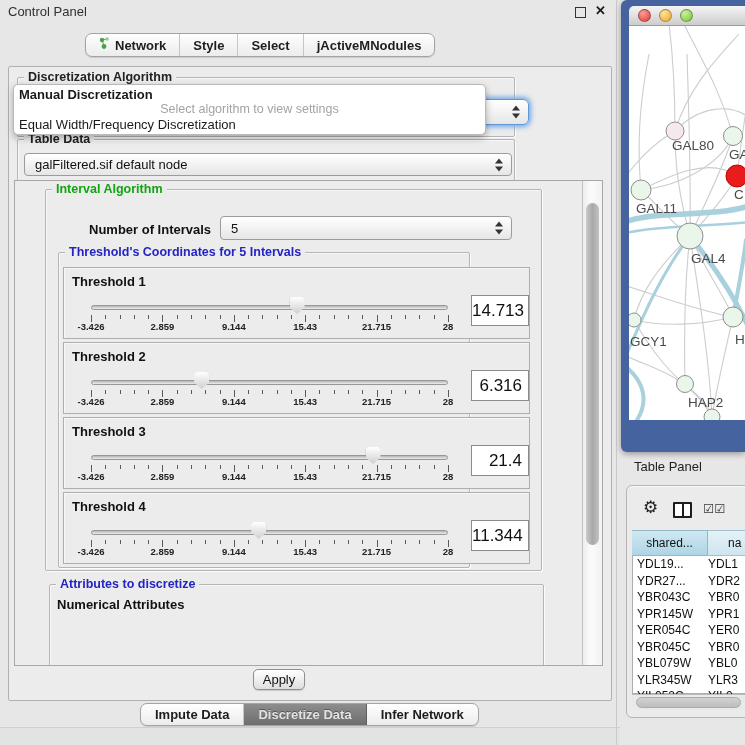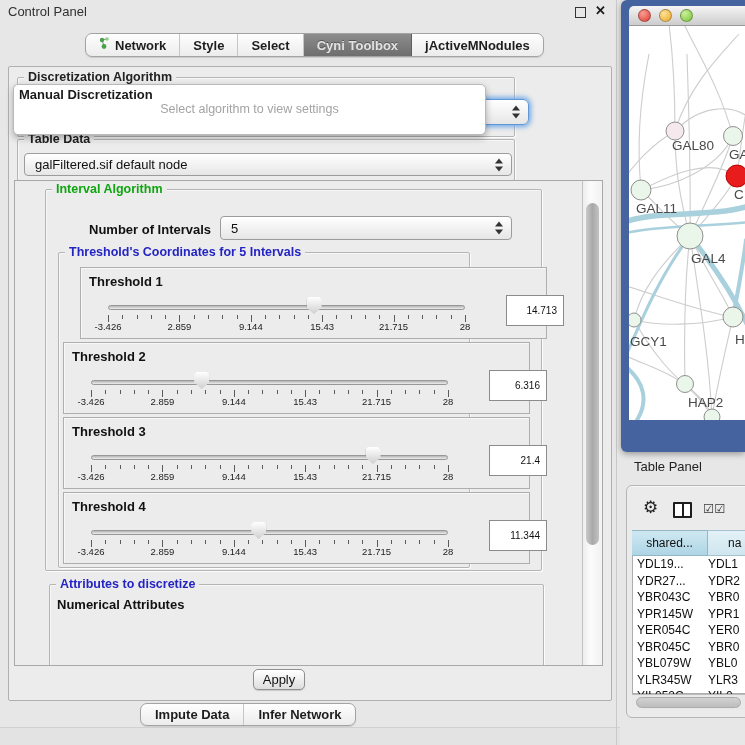--- a/index.html
+++ b/index.html
@@ -116,26 +116,26 @@
   .thr-thumb {
     position:absolute; top:29px; width:15px; height:17px;
     background:linear-gradient(#ffffff,#cfcfcf);
     clip-path:polygon(50% 100%, 0 62%, 0 16%, 16% 0, 84% 0, 100% 16%, 100% 62%);
     filter:drop-shadow(0 0 1px #777);
   }
   .tick { position:absolute; top:47px; width:1px; background:#5a5a5a; height:4px; }
   .tick.major { height:7px; }
   .tick-label {
     position:absolute; top:53px; transform:translateX(-50%);
-    font-size:9.5px; font-weight:normal; color:#222; white-space:nowrap;
+    font-size:9.5px; font-weight:bold; color:#222; white-space:nowrap;
   }
   .thr-value {
-    position:absolute; left:425px; top:27px; width:58px; height:31px;
+    position:absolute; left:407px; top:27px; width:58px; height:31px;
     background:#ffffff; border:1px solid #8b8b8b;
-    font-size:10px; color:#111; text-align:right;
+    font-size:17px; color:#111; text-align:right;
     line-height:29px; padding-right:6px;
   }
 
   
   .apply-btn {
     left:253px; top:669px; width:52px; height:21px;
     border:1px solid #8f8f8f; border-radius:5px;
     background:linear-gradient(#ffffff,#dedede);
     font-size:13px; color:#111; text-align:center; line-height:19px;
     box-shadow:0 1px 1px rgba(0,0,0,0.15);
@@ -216,23 +216,20 @@
       </svg>
     </span>
     <span>Network</span>
   </div>
   <div class="tab">
       <span>Style</span>
     </div>
   <div class="tab">
       <span>Select</span>
     </div>
-  <div class="tab sel">
-      <span>Cyni Toolbox</span>
-    </div>
   <div class="tab">
       <span>jActiveMNodules</span>
     </div>
 </div>
 
 <div class="abs content-frame">
 
   <div class="group" style="left:8px; top:10px; width:498px; height:60px;">
     <span class="group-title">Discretization Algorithm</span>
     <div class="combo combo-focus" style="left:6px; top:21px; width:505px; height:26px;">
@@ -265,21 +262,21 @@
       <span>5</span>
       <span class="stepper">
           <i class="arrow-up"></i>
           <i class="arrow-down"></i>
         </span>
     </div>
 
     <div class="group" style="left:12px; top:62px; width:412px; height:316px;">
       <span class="group-title gt-blue">Threshold's Coordinates for 5 Intervals</span>
       <div id="threshold-rows">
-          <div class="thr-box" style="left: 4px; top: 14px; margin-left: 17px;">
+          <div class="thr-box" style="left: 4px; top: 14px;">
             <span class="thr-label">Threshold 1</span>
             <div class="thr-track"></div>
             <div class="tick major" style="left: 27px;"></div>
             <div class="tick" style="left: 41.28px;"></div>
             <div class="tick" style="left: 55.56px;"></div>
             <div class="tick" style="left: 69.84px;"></div>
             <div class="tick" style="left: 84.12px;"></div>
             <div class="tick major" style="left: 98.4px;"></div>
             <div class="tick" style="left: 112.68px;"></div>
             <div class="tick" style="left: 126.96px;"></div>
@@ -434,27 +431,31 @@
   </div>
 
   <div class="vsb-track">
     <div class="vsb-thumb" style="top:22px; height:342px;"></div>
   </div>
 </div>
 
 <div class="abs popup">
   <div class="popup-row b">Manual Discretization</div>
   <div class="popup-row popup-placeholder">Select algorithm to view settings</div>
+  <div class="popup-row">Equal Width/Frequency Discretization</div>
 </div>
 
 <div class="abs apply-btn">Apply</div>
 
 <div class="abs tabbar bottom-tabs">
   <div class="tab">
       <span>Impute Data</span>
+    </div>
+  <div class="tab sel">
+      <span>Discretize Data</span>
     </div>
   <div class="tab">
       <span>Infer Network</span>
     </div>
 </div>
 
 <div class="abs bottom-divider"></div>
 <div class="abs bottom-strip"></div>
 <div class="abs panel-right-edge"></div>
 

